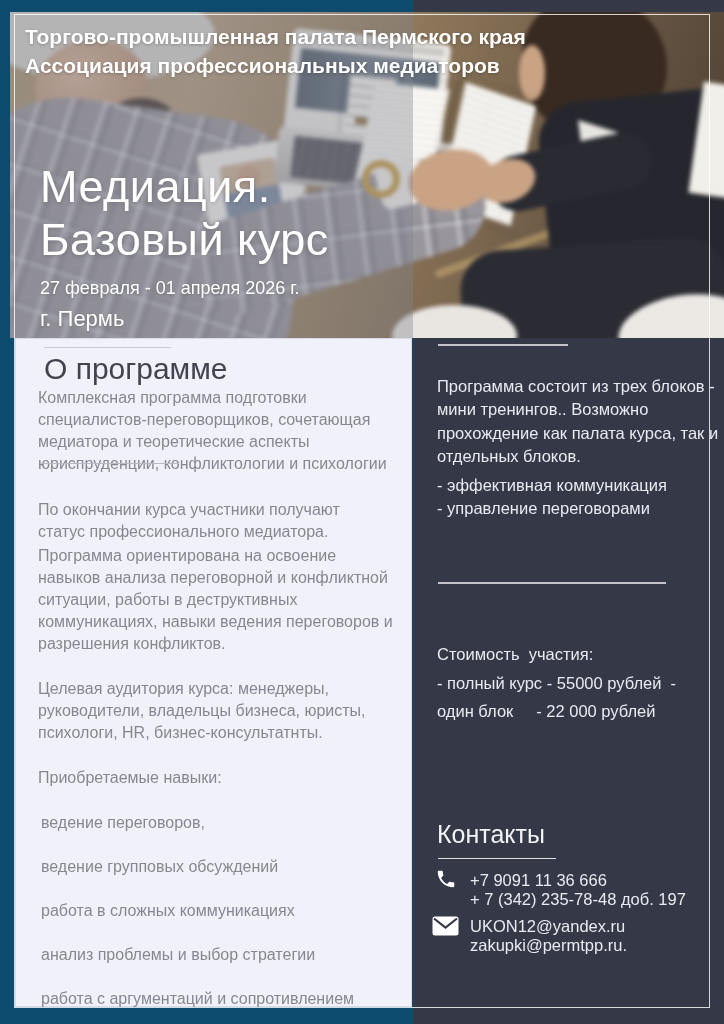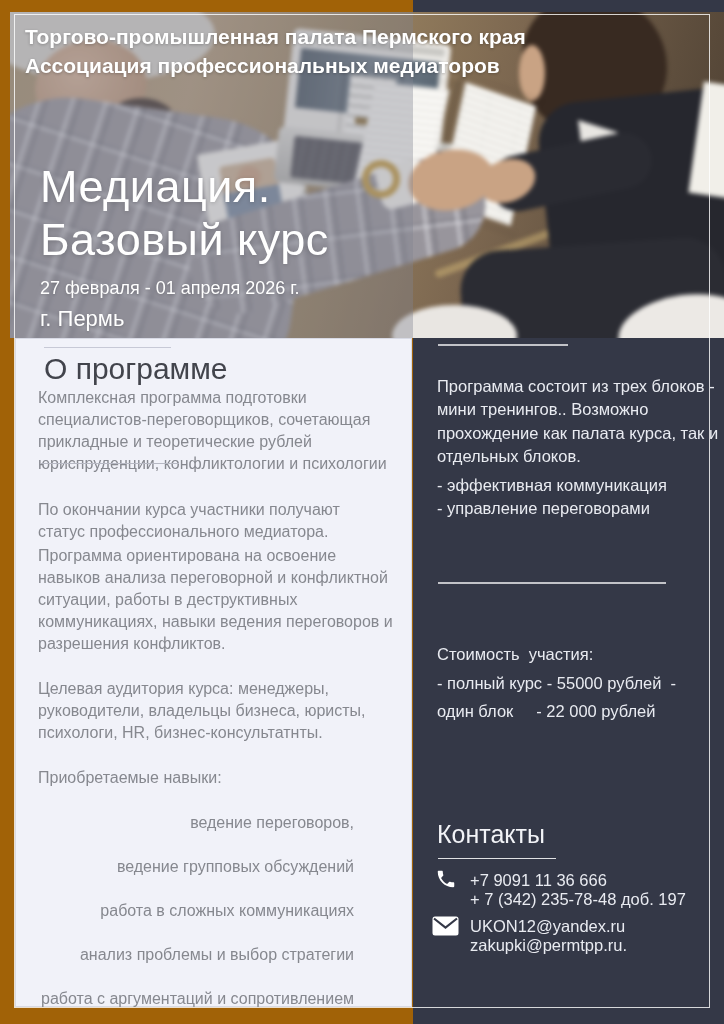--- a/index.html
+++ b/index.html
@@ -1,17 +1,17 @@
 <!DOCTYPE html>
 <html><head>
 <meta charset="utf-8">
 <style>
   html,body{margin:0;padding:0;}
   body{font-family:"Liberation Sans",sans-serif;background:#cfd0da;}
-  .poster{position:relative;width:724px;height:1024px;background:#a16207;overflow:hidden;margin:0 auto;}
+  .poster{position:relative;width:724px;height:1024px;background:#0c4a6e;overflow:hidden;margin:0 auto;}
 
   
   .right-panel{position:absolute;left:413px;top:0;width:311px;height:1024px;background:#343847;z-index:1;}
 
   
   .photo{position:absolute;left:10px;top:12px;width:714px;height:326px;z-index:5;overflow:hidden;
          background:linear-gradient(105deg,#a5906f 0%,#b29a7c 25%,#96805f 45%,#7c6750 65%,#5e4e3d 85%,#4a3d30 100%);}
   .ph{position:absolute;}
   .photo-shapes{position:absolute;left:0;top:0;width:100%;height:100%;filter:blur(2.2px);}
   .window-light{left:-25px;top:-25px;width:230px;height:95px;background:#d6d2cb;border-radius:50%;}
@@ -77,21 +77,21 @@
   .about-card{position:absolute;left:15px;top:338px;width:397px;height:669px;background:#f1f2f9;border:1px solid #d8dae5;
               box-sizing:border-box;z-index:10;}
   .about-rule{position:absolute;left:28px;top:8px;width:127px;height:1px;background:#c7c9d6;}
   .about-heading{position:absolute;left:28px;top:13px;margin:0;font-size:30px;font-weight:400;color:#42444c;}
   .p{position:absolute;left:22px;font-size:16px;line-height:22px;color:#86888f;}
   .line{white-space:nowrap;}
   .p1{top:48px;}  .p2{top:160px;}  .p3{top:206px;}  .p4{top:339px;}
   .strike{position:absolute;left:25px;top:124px;width:138px;height:1px;background:#b7b9c4;}
   .skills-label{top:428px;}
   .skills{position:absolute;left:25px;top:475px;font-size:16px;color:#86888f;}
-  .skill{white-space:nowrap;line-height:17px;margin-bottom:27px;text-align:right;}
+  .skill{white-space:nowrap;line-height:17px;margin-bottom:27px;}
 
   
   .panel-content{position:absolute;left:413px;top:0;width:323px;height:1024px;z-index:20;color:#e9ebf1;}
   .divider{position:absolute;height:1.5px;background:rgba(255,255,255,.7);}
   .d1{left:25px;top:344px;width:130px;}
   .d2{left:25px;top:582px;width:228px;}
   .program{position:absolute;left:24px;top:375px;font-size:16.5px;line-height:23.3px;}
   .pline{white-space:nowrap;}
   .pline:nth-child(5){margin-top:6px;}
   .pricing{position:absolute;left:24px;top:640px;font-size:16.5px;line-height:28.5px;}
@@ -170,21 +170,21 @@
   </div>
 
   <div class="frame"></div>
 
   <div class="about-card">
     <div class="about-rule"></div>
     <h2 class="about-heading">О программе</h2>
     <div class="p p1">
         <div class="line">Комплексная программа подготовки</div>
         <div class="line">специалистов-переговорщиков, сочетающая</div>
-        <div class="line">прикладные и теоретические рублей</div>
+        <div class="line">медиатора и теоретические аспекты</div>
         <div class="line">юриспруденции, конфликтологии и психологии</div>
       </div>
     <div class="strike"></div>
     <div class="p p2">
         <div class="line">По окончании курса участники получают</div>
         <div class="line">статус профессионального медиатора.</div>
       </div>
     <div class="p p3">
         <div class="line">Программа ориентирована на освоение</div>
         <div class="line">навыков анализа переговорной и конфликтной</div>

